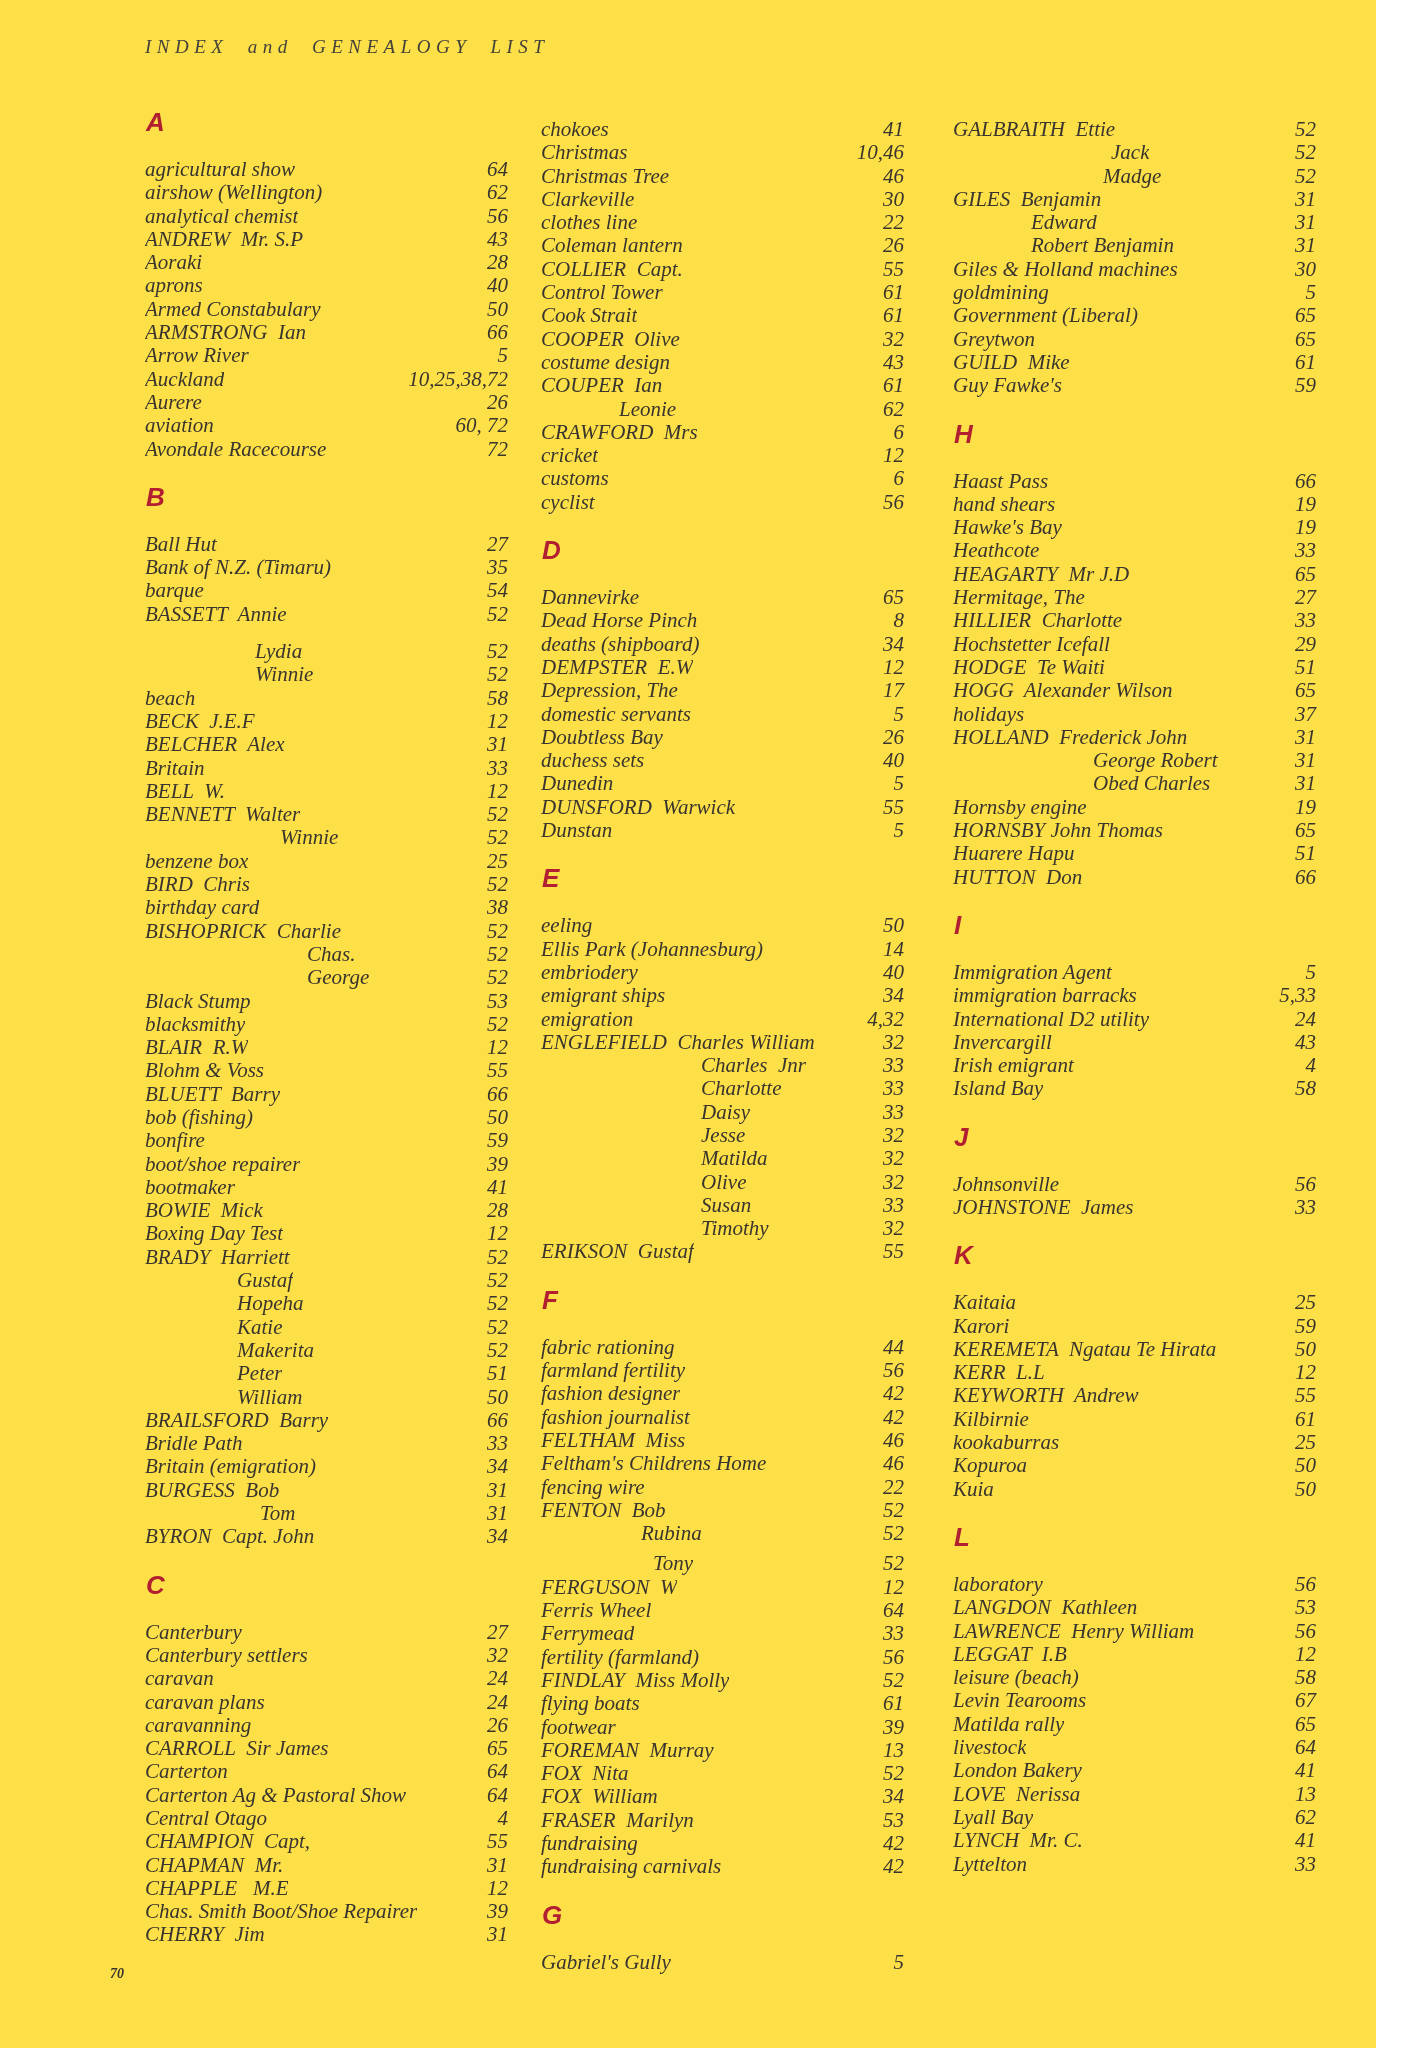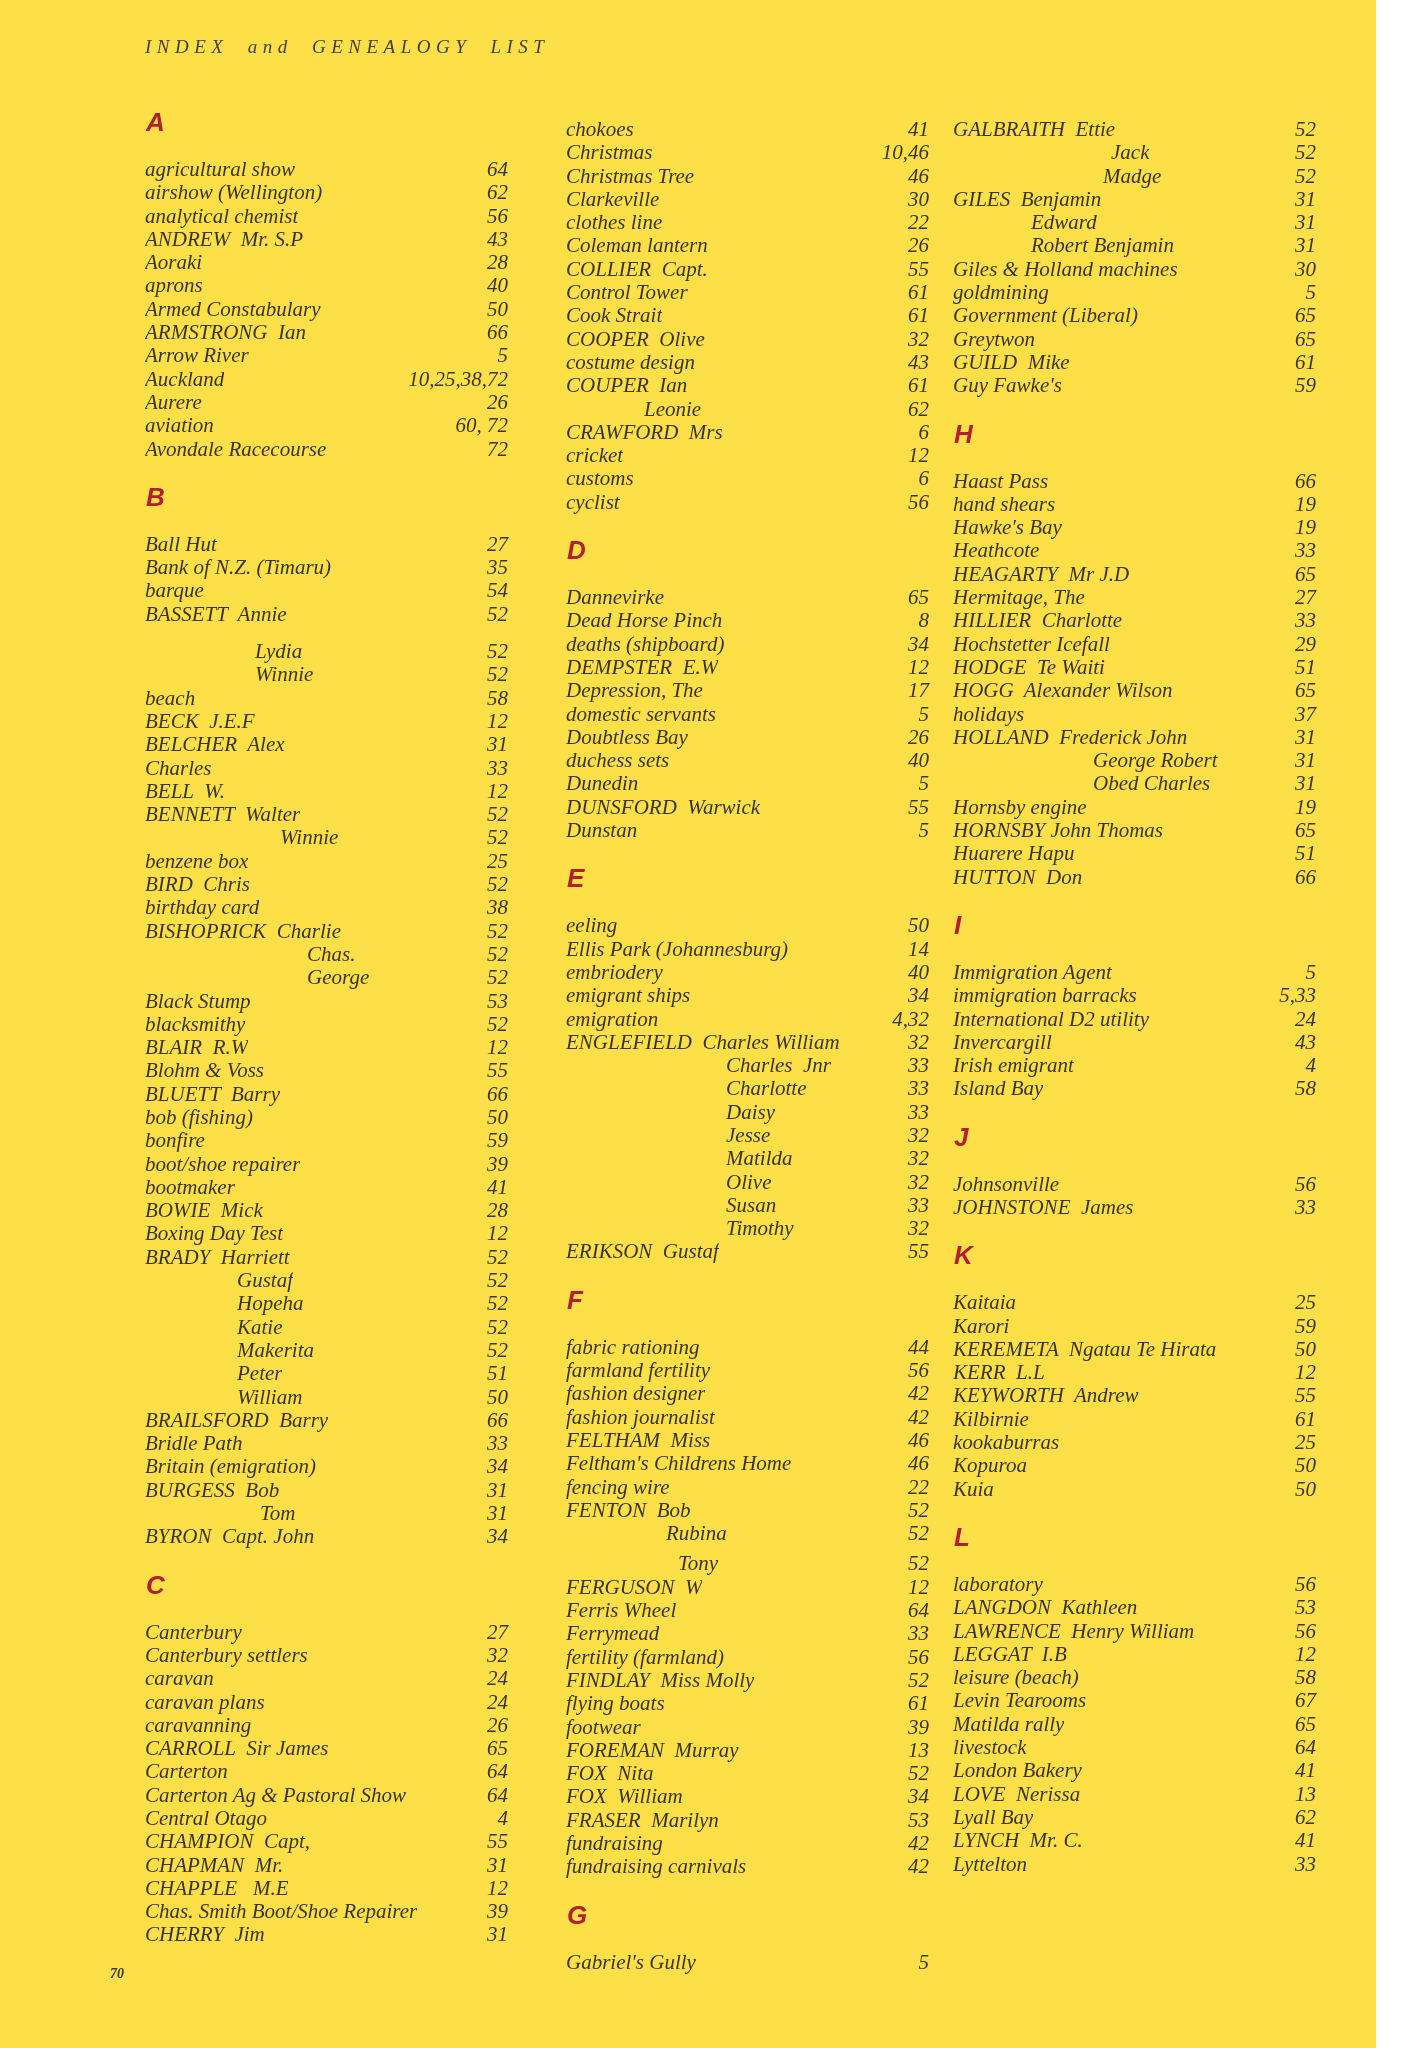--- a/index.html
+++ b/index.html
@@ -13,21 +13,21 @@
     overflow:hidden;
     font-style:italic;
   }
   .title {
     position:absolute; left:145px; top:36px;
     font-size:19px; letter-spacing:5.5px; word-spacing:9px;
     color:#44403a;
   }
   .col { position:absolute; width:363px; }
   .col-1 { left:145px; top:108px; }
-  .col-2 { left:566px; top:118px; }
+  .col-2 { left:541px; top:118px; }
   .col-3 { left:953px; top:118px; }
   .letter {
     font-family:"Liberation Sans", sans-serif;
     font-weight:bold; font-size:26px; line-height:28px;
     color:var(--accent, #b11f31);
     margin:22px 0 22px 1px;
   }
   .col > .letter:first-child { margin-top:0; }
   .entry {
     display:flex; justify-content:space-between;
@@ -64,21 +64,21 @@
       <div class="letter">B</div>
       <div class="entry"><span class="lbl">Ball Hut</span><span class="pgs">27</span></div>
       <div class="entry"><span class="lbl">Bank of N.Z. (Timaru)</span><span class="pgs">35</span></div>
       <div class="entry"><span class="lbl">barque</span><span class="pgs">54</span></div>
       <div class="entry"><span class="lbl">BASSETT  Annie</span><span class="pgs">52</span></div>
       <div class="entry" style="padding-left: 110px; margin-top: 14px;"><span class="lbl">Lydia</span><span class="pgs">52</span></div>
       <div class="entry" style="padding-left: 110px;"><span class="lbl">Winnie</span><span class="pgs">52</span></div>
       <div class="entry"><span class="lbl">beach</span><span class="pgs">58</span></div>
       <div class="entry"><span class="lbl">BECK  J.E.F</span><span class="pgs">12</span></div>
       <div class="entry"><span class="lbl">BELCHER  Alex</span><span class="pgs">31</span></div>
-      <div class="entry"><span class="lbl">Charles</span><span class="pgs">33</span></div>
+      <div class="entry"><span class="lbl">Britain</span><span class="pgs">33</span></div>
       <div class="entry"><span class="lbl">BELL  W.</span><span class="pgs">12</span></div>
       <div class="entry"><span class="lbl">BENNETT  Walter</span><span class="pgs">52</span></div>
       <div class="entry" style="padding-left: 135px;"><span class="lbl">Winnie</span><span class="pgs">52</span></div>
       <div class="entry"><span class="lbl">benzene box</span><span class="pgs">25</span></div>
       <div class="entry"><span class="lbl">BIRD  Chris</span><span class="pgs">52</span></div>
       <div class="entry"><span class="lbl">birthday card</span><span class="pgs">38</span></div>
       <div class="entry"><span class="lbl">BISHOPRICK  Charlie</span><span class="pgs">52</span></div>
       <div class="entry" style="padding-left: 162px;"><span class="lbl">Chas.</span><span class="pgs">52</span></div>
       <div class="entry" style="padding-left: 162px;"><span class="lbl">George</span><span class="pgs">52</span></div>
       <div class="entry"><span class="lbl">Black Stump</span><span class="pgs">53</span></div>

